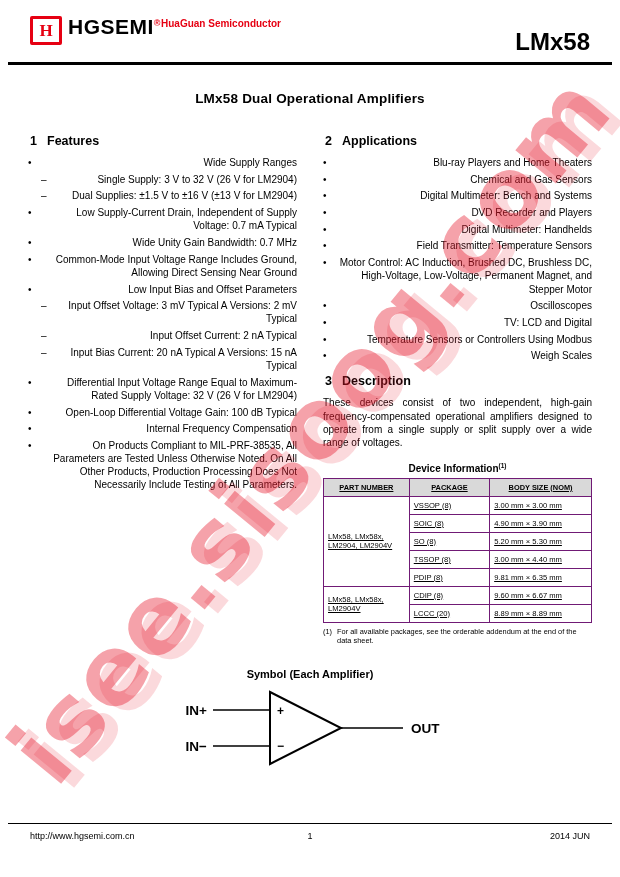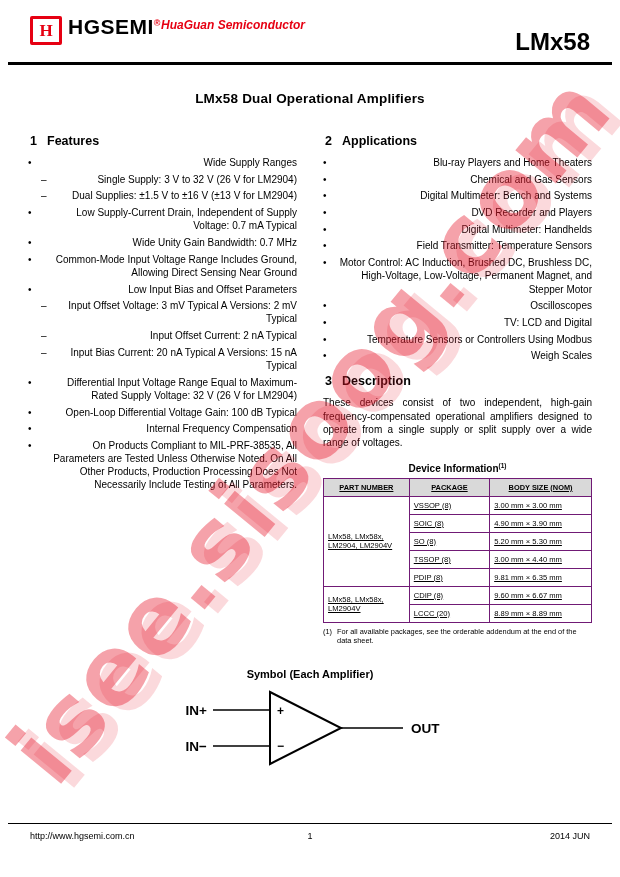--- a/index.html
+++ b/index.html
@@ -14,21 +14,21 @@
   .header { display:flex; justify-content:space-between; align-items:flex-start; padding:16px 30px 0 30px; }
   .logo-wrap { display:flex; gap:6px; align-items:flex-start; }
   .logo-box {
     width:32px; height:29px; border:3px solid #e60012; border-radius:2px;
     display:flex; align-items:center; justify-content:center;
     color:#e60012; font-weight:bold; font-size:17px; font-family:"Liberation Serif", serif;
   }
   .brand-col { display:flex; flex-direction:row; }
   .brand { font-size:21px; font-weight:bold; letter-spacing:0.5px; line-height:1; }
   .brand sup { font-size:9px; color:#e60012; vertical-align:super; font-weight:bold; }
-  .tagline { color:#e60012; font-style:italic; font-weight:bold; font-size:12px; margin-top:2px; }
+  .tagline { color:#e60012; font-weight:bold; font-size:10px; margin-top:2px; }
   .product { font-size:24px; font-weight:bold; align-self:flex-end; line-height:1; margin-top:14px; }
   .header-rule { border-top:3px solid #000; margin:8px 8px 0 8px; }
   
   .doc-title { text-align:center; font-weight:bold; font-size:13.5px; margin-top:26px; letter-spacing:0.2px; }
   
   .columns { display:flex; gap:26px; padding:0 28px; margin-top:28px; min-height:455px; }
   .col { width:269px; }
   .sec-head { font-size:12.5px; font-weight:bold; margin:0 0 8px 2px; }
   .sec-num { display:inline-block; width:17px; }
   .blist { list-style:none; }

